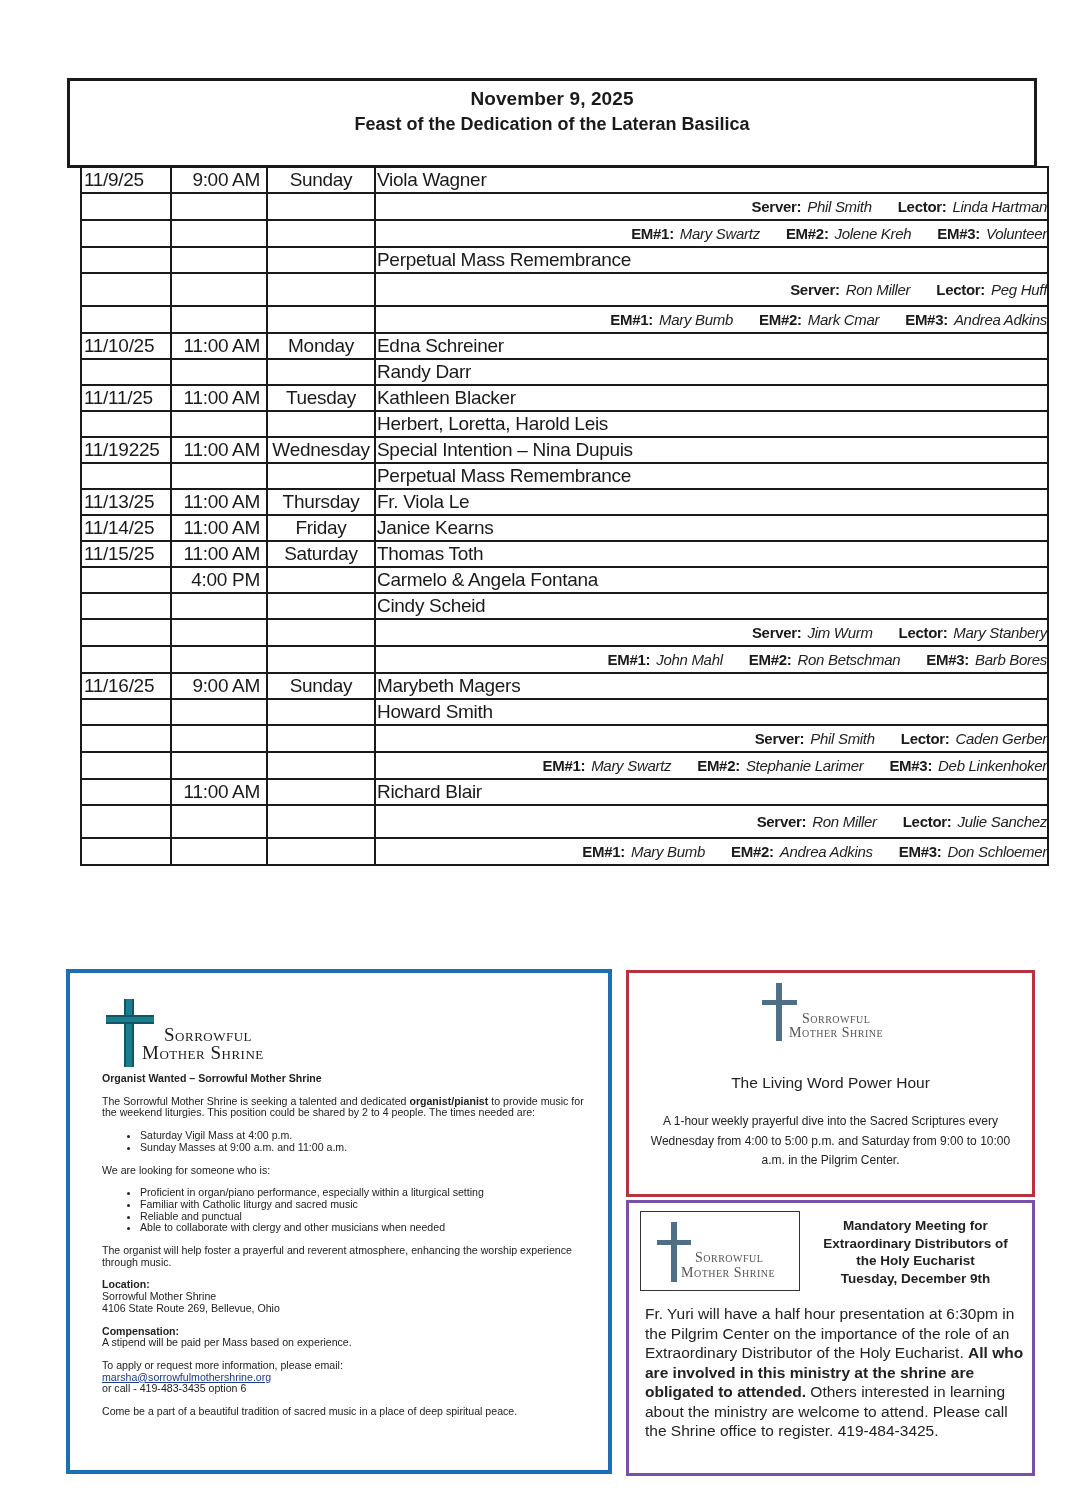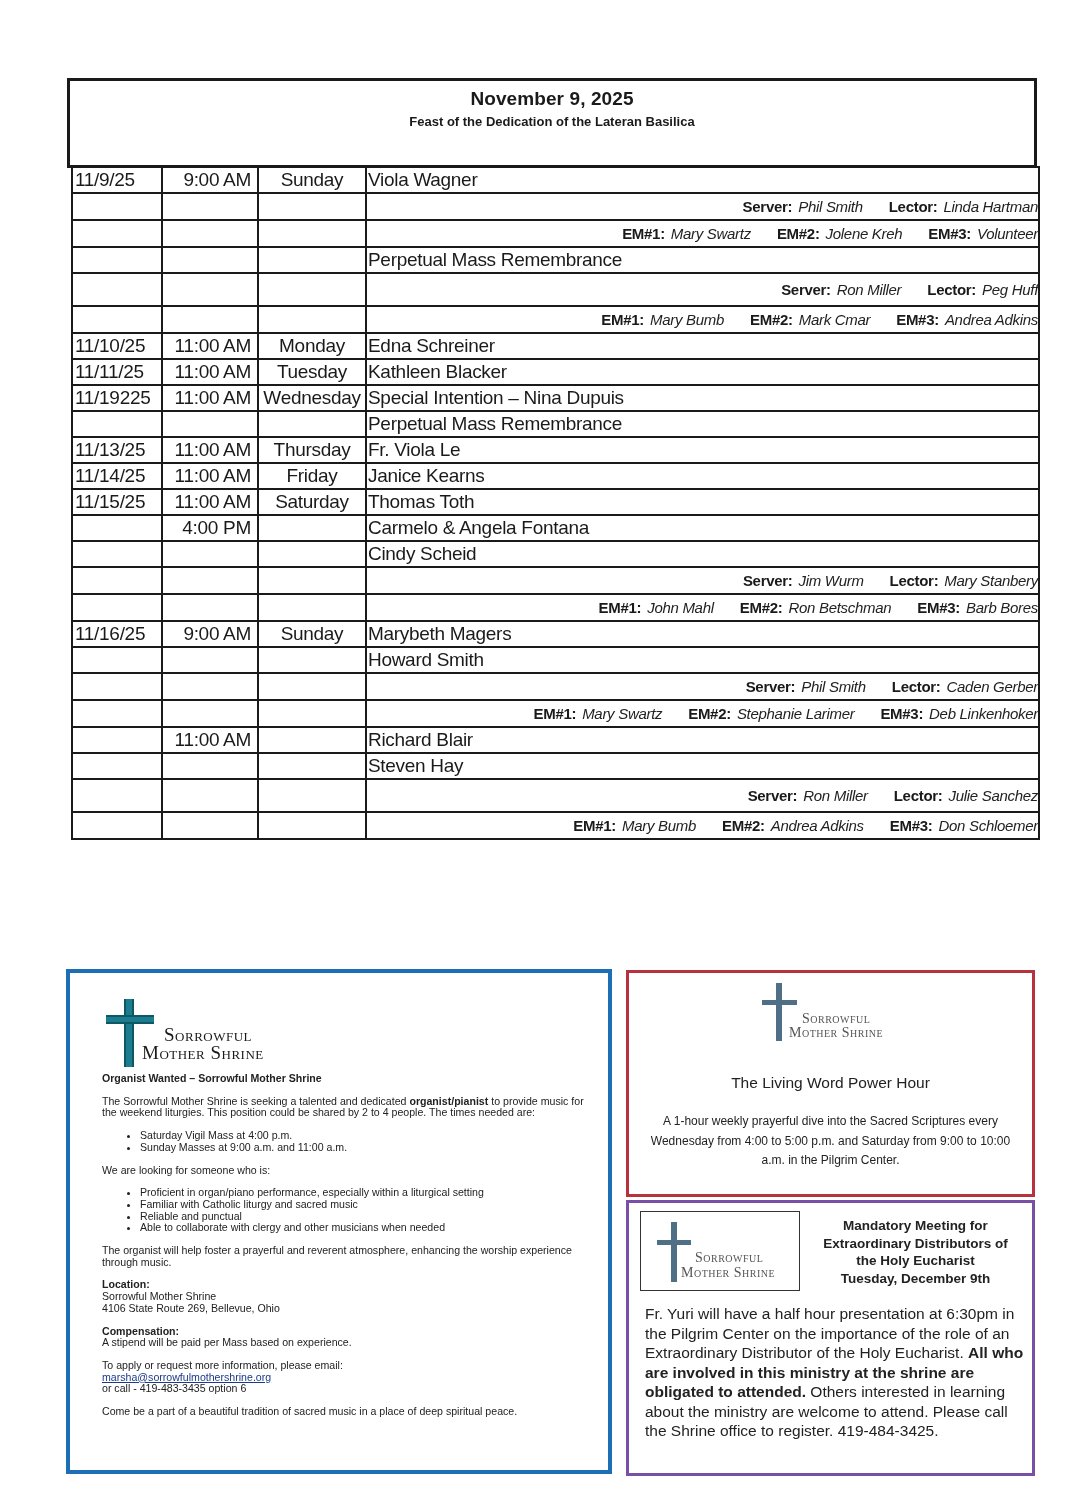--- a/index.html
+++ b/index.html
@@ -3,24 +3,24 @@
 <meta charset="utf-8">
 <style>
   html, body { margin: 0; padding: 0; background: #ffffff; }
   body { width: 1088px; height: 1500px; position: relative; overflow: hidden;
          font-family: "Liberation Sans", sans-serif; color: #1a1a1a; }
 
   
   .header-box { position: absolute; left: 67px; top: 78px; width: 964px; height: 84px;
                 border: 3px solid #1a1a1a; box-sizing: content-box; text-align: center; }
   .header-box .date { font-weight: bold; font-size: 19px; margin-top: 7px; letter-spacing: 0.1px; }
-  .header-box .feast { font-weight: bold; font-size: 13px; margin-top: 4px; }
-
-  
-  table.schedule { position: absolute; left: 71px; top: 166px; width: 967px;
+  .header-box .feast { font-weight: bold; font-size: 18px; margin-top: 4px; }
+
+  
+  table.schedule { position: absolute; left: 80px; top: 166px; width: 967px;
                    border-collapse: collapse; table-layout: fixed; }
   table.schedule td { border: 2px solid #1a1a1a; padding: 0 0 0 2px; height: 24px;
                       font-size: 19px; line-height: 20px; vertical-align: middle;
                       white-space: nowrap; overflow: hidden; letter-spacing: -0.3px; }
   table.schedule col.c-date { width: 90px; }
   table.schedule col.c-time { width: 96px; }
   table.schedule col.c-day  { width: 108px; }
   table.schedule col.c-int  { width: 673px; }
   td.time { text-align: right; padding-right: 6px !important; }
   td.day  { text-align: center; padding-left: 0 !important; }
@@ -133,24 +133,36 @@
         <td class="day"></td>
         <td class="intent"><span class="mlabel">EM#1:</span><span class="gap1"></span><span class="mname">Mary Bumb</span><span class="gap2"></span><span class="mlabel">EM#2:</span><span class="gap1"></span><span class="mname">Mark Cmar</span><span class="gap2"></span><span class="mlabel">EM#3:</span><span class="gap1"></span><span class="mname">Andrea Adkins</span></td>
       </tr>
       <tr>
         <td>11/10/25</td>
         <td class="time">11:00 AM</td>
         <td class="day">Monday</td>
         <td class="intent">Edna Schreiner</td>
       </tr>
       <tr>
+        <td></td>
+        <td class="time"></td>
+        <td class="day"></td>
+        <td class="intent">Randy Darr</td>
+      </tr>
+      <tr>
         <td>11/11/25</td>
         <td class="time">11:00 AM</td>
         <td class="day">Tuesday</td>
         <td class="intent">Kathleen Blacker</td>
+      </tr>
+      <tr>
+        <td></td>
+        <td class="time"></td>
+        <td class="day"></td>
+        <td class="intent">Herbert, Loretta, Harold Leis</td>
       </tr>
       <tr>
         <td>11/19225</td>
         <td class="time">11:00 AM</td>
         <td class="day">Wednesday</td>
         <td class="intent">Special Intention – Nina Dupuis</td>
       </tr>
       <tr>
         <td></td>
         <td class="time"></td>
@@ -221,26 +233,20 @@
         <td></td>
         <td class="time"></td>
         <td class="day"></td>
         <td class="intent"><span class="mlabel">EM#1:</span><span class="gap1"></span><span class="mname">Mary Swartz</span><span class="gap2"></span><span class="mlabel">EM#2:</span><span class="gap1"></span><span class="mname">Stephanie Larimer</span><span class="gap2"></span><span class="mlabel">EM#3:</span><span class="gap1"></span><span class="mname">Deb Linkenhoker</span></td>
       </tr>
       <tr>
         <td></td>
         <td class="time">11:00 AM</td>
         <td class="day"></td>
         <td class="intent">Richard Blair</td>
-      </tr>
-      <tr>
-        <td></td>
-        <td class="time"></td>
-        <td class="day"></td>
-        <td class="intent">Steven Hay</td>
       </tr>
       <tr class="minis tall">
         <td></td>
         <td class="time"></td>
         <td class="day"></td>
         <td class="intent"><span class="mlabel">Server:</span><span class="gap1"></span><span class="mname">Ron Miller</span><span class="gap2"></span><span class="mlabel">Lector:</span><span class="gap1"></span><span class="mname">Julie Sanchez</span></td>
       </tr>
       <tr class="minis">
         <td></td>
         <td class="time"></td>

